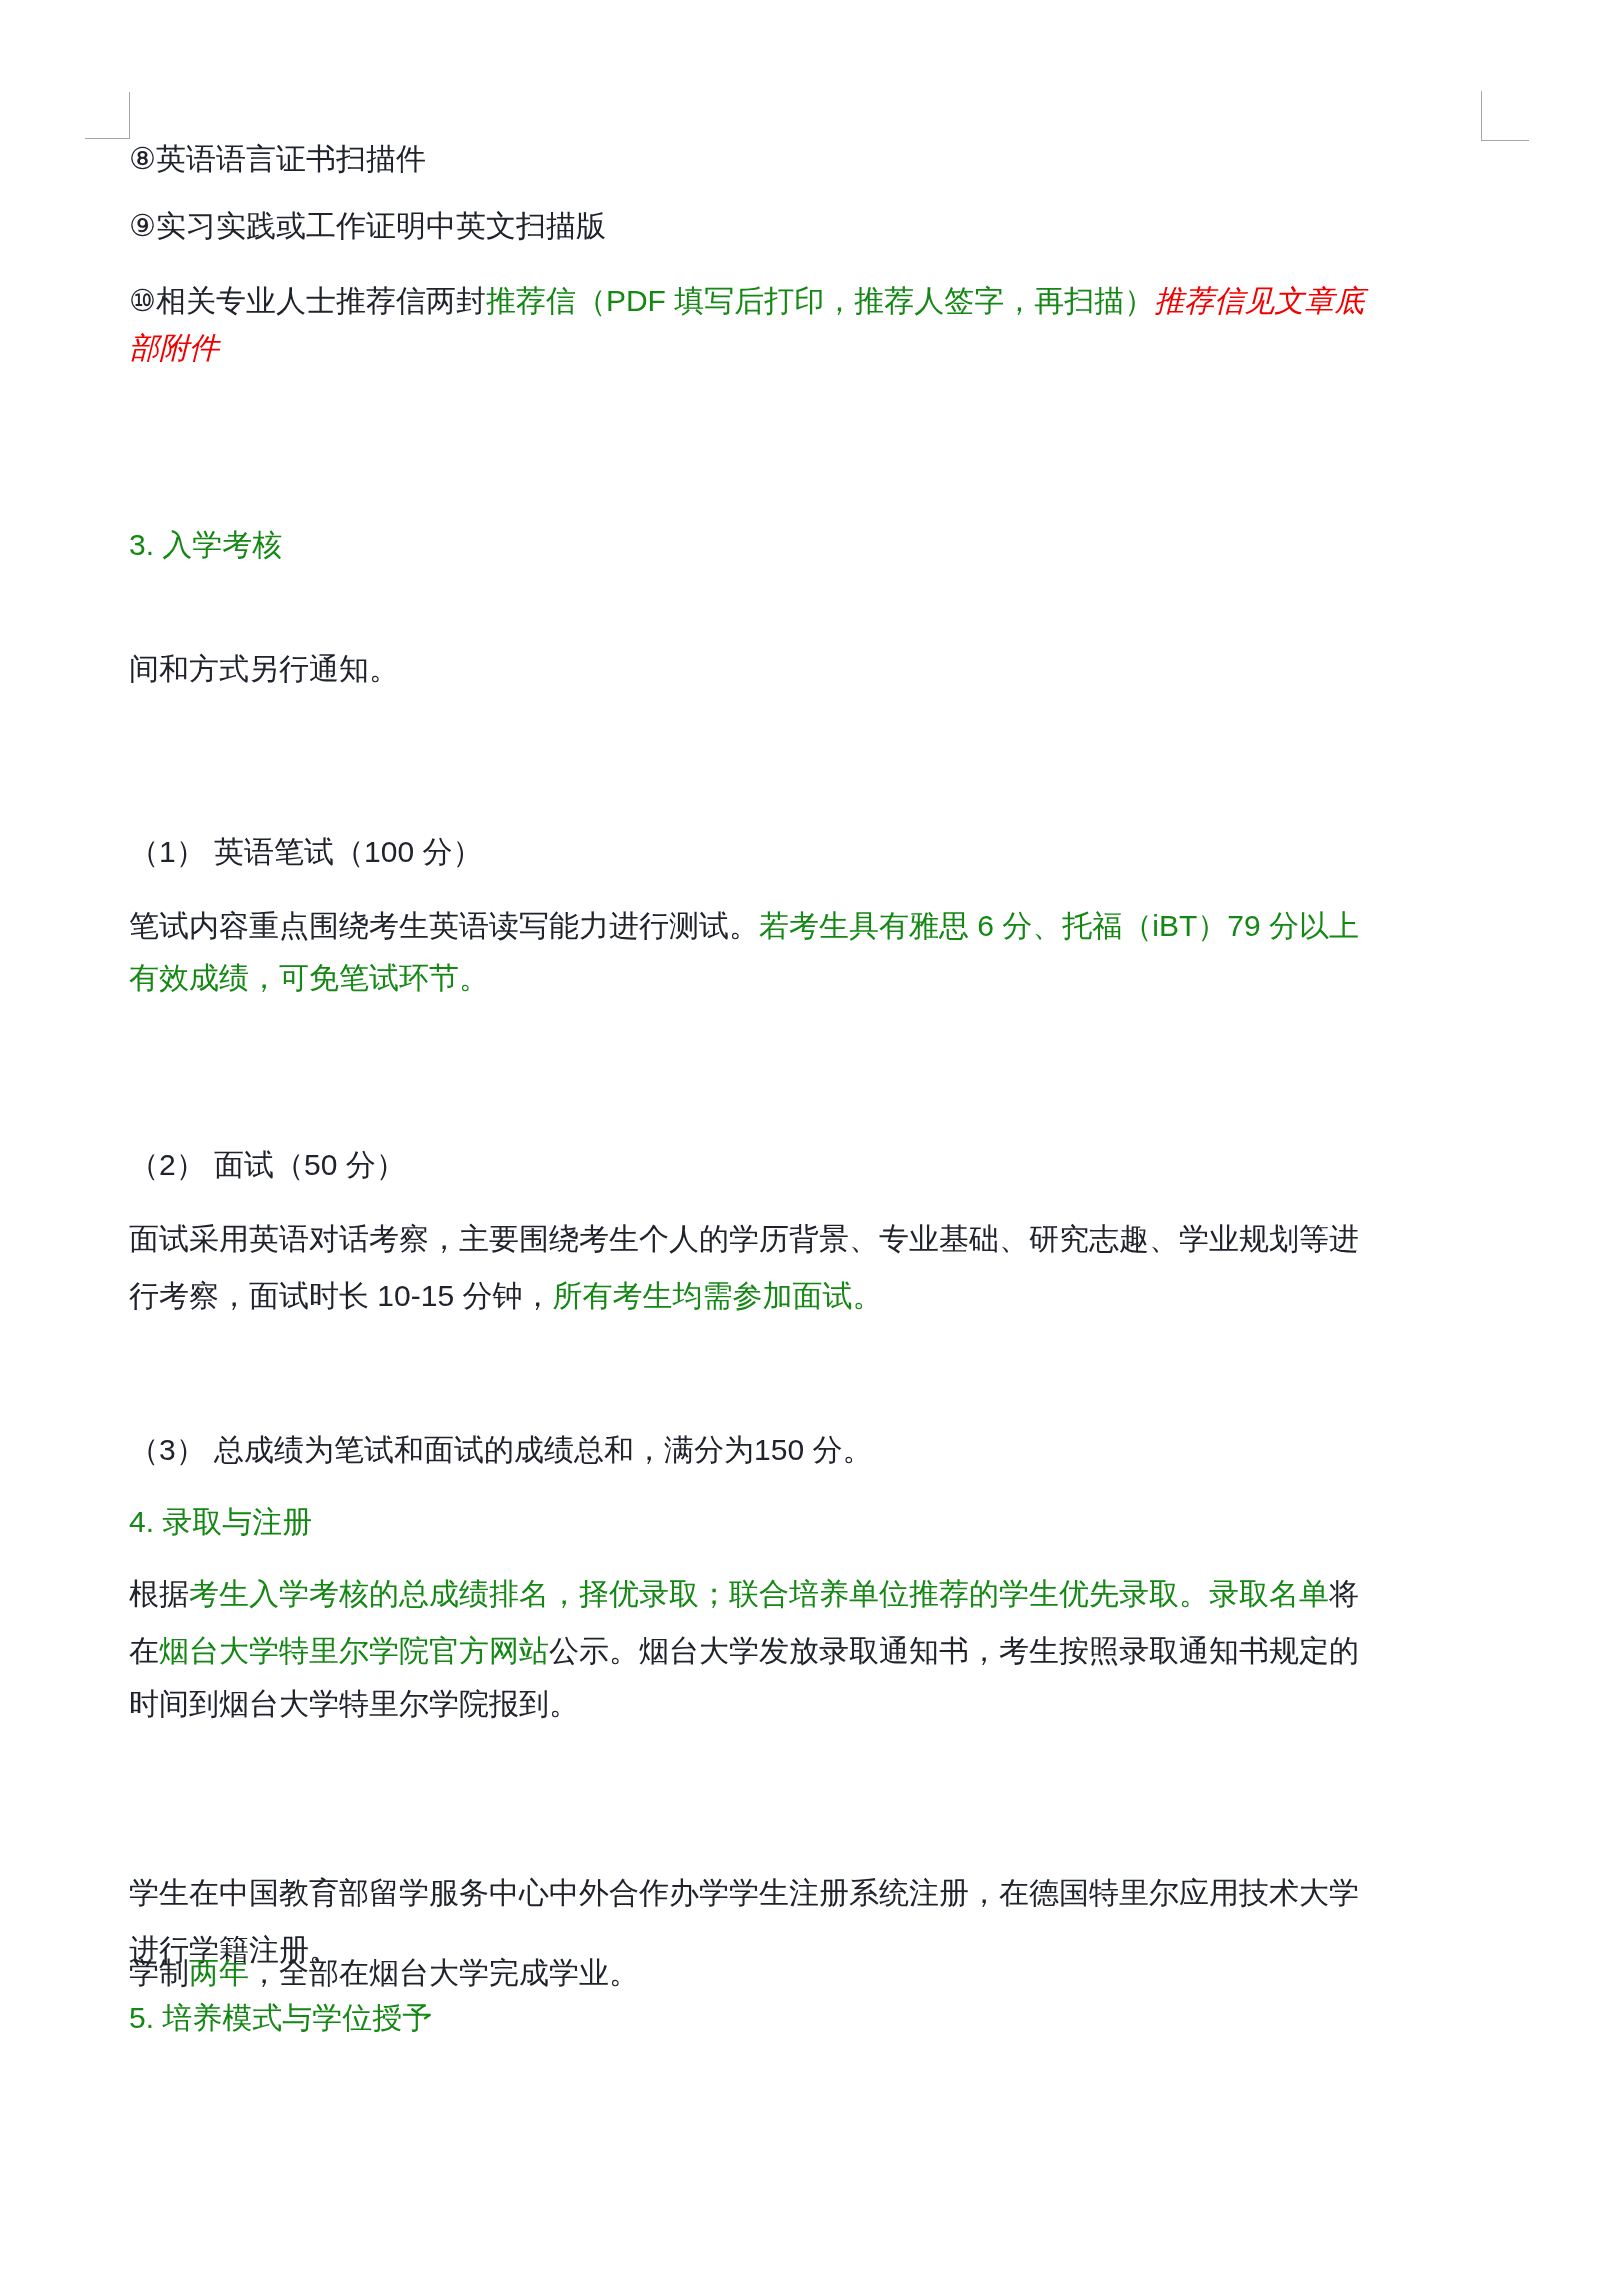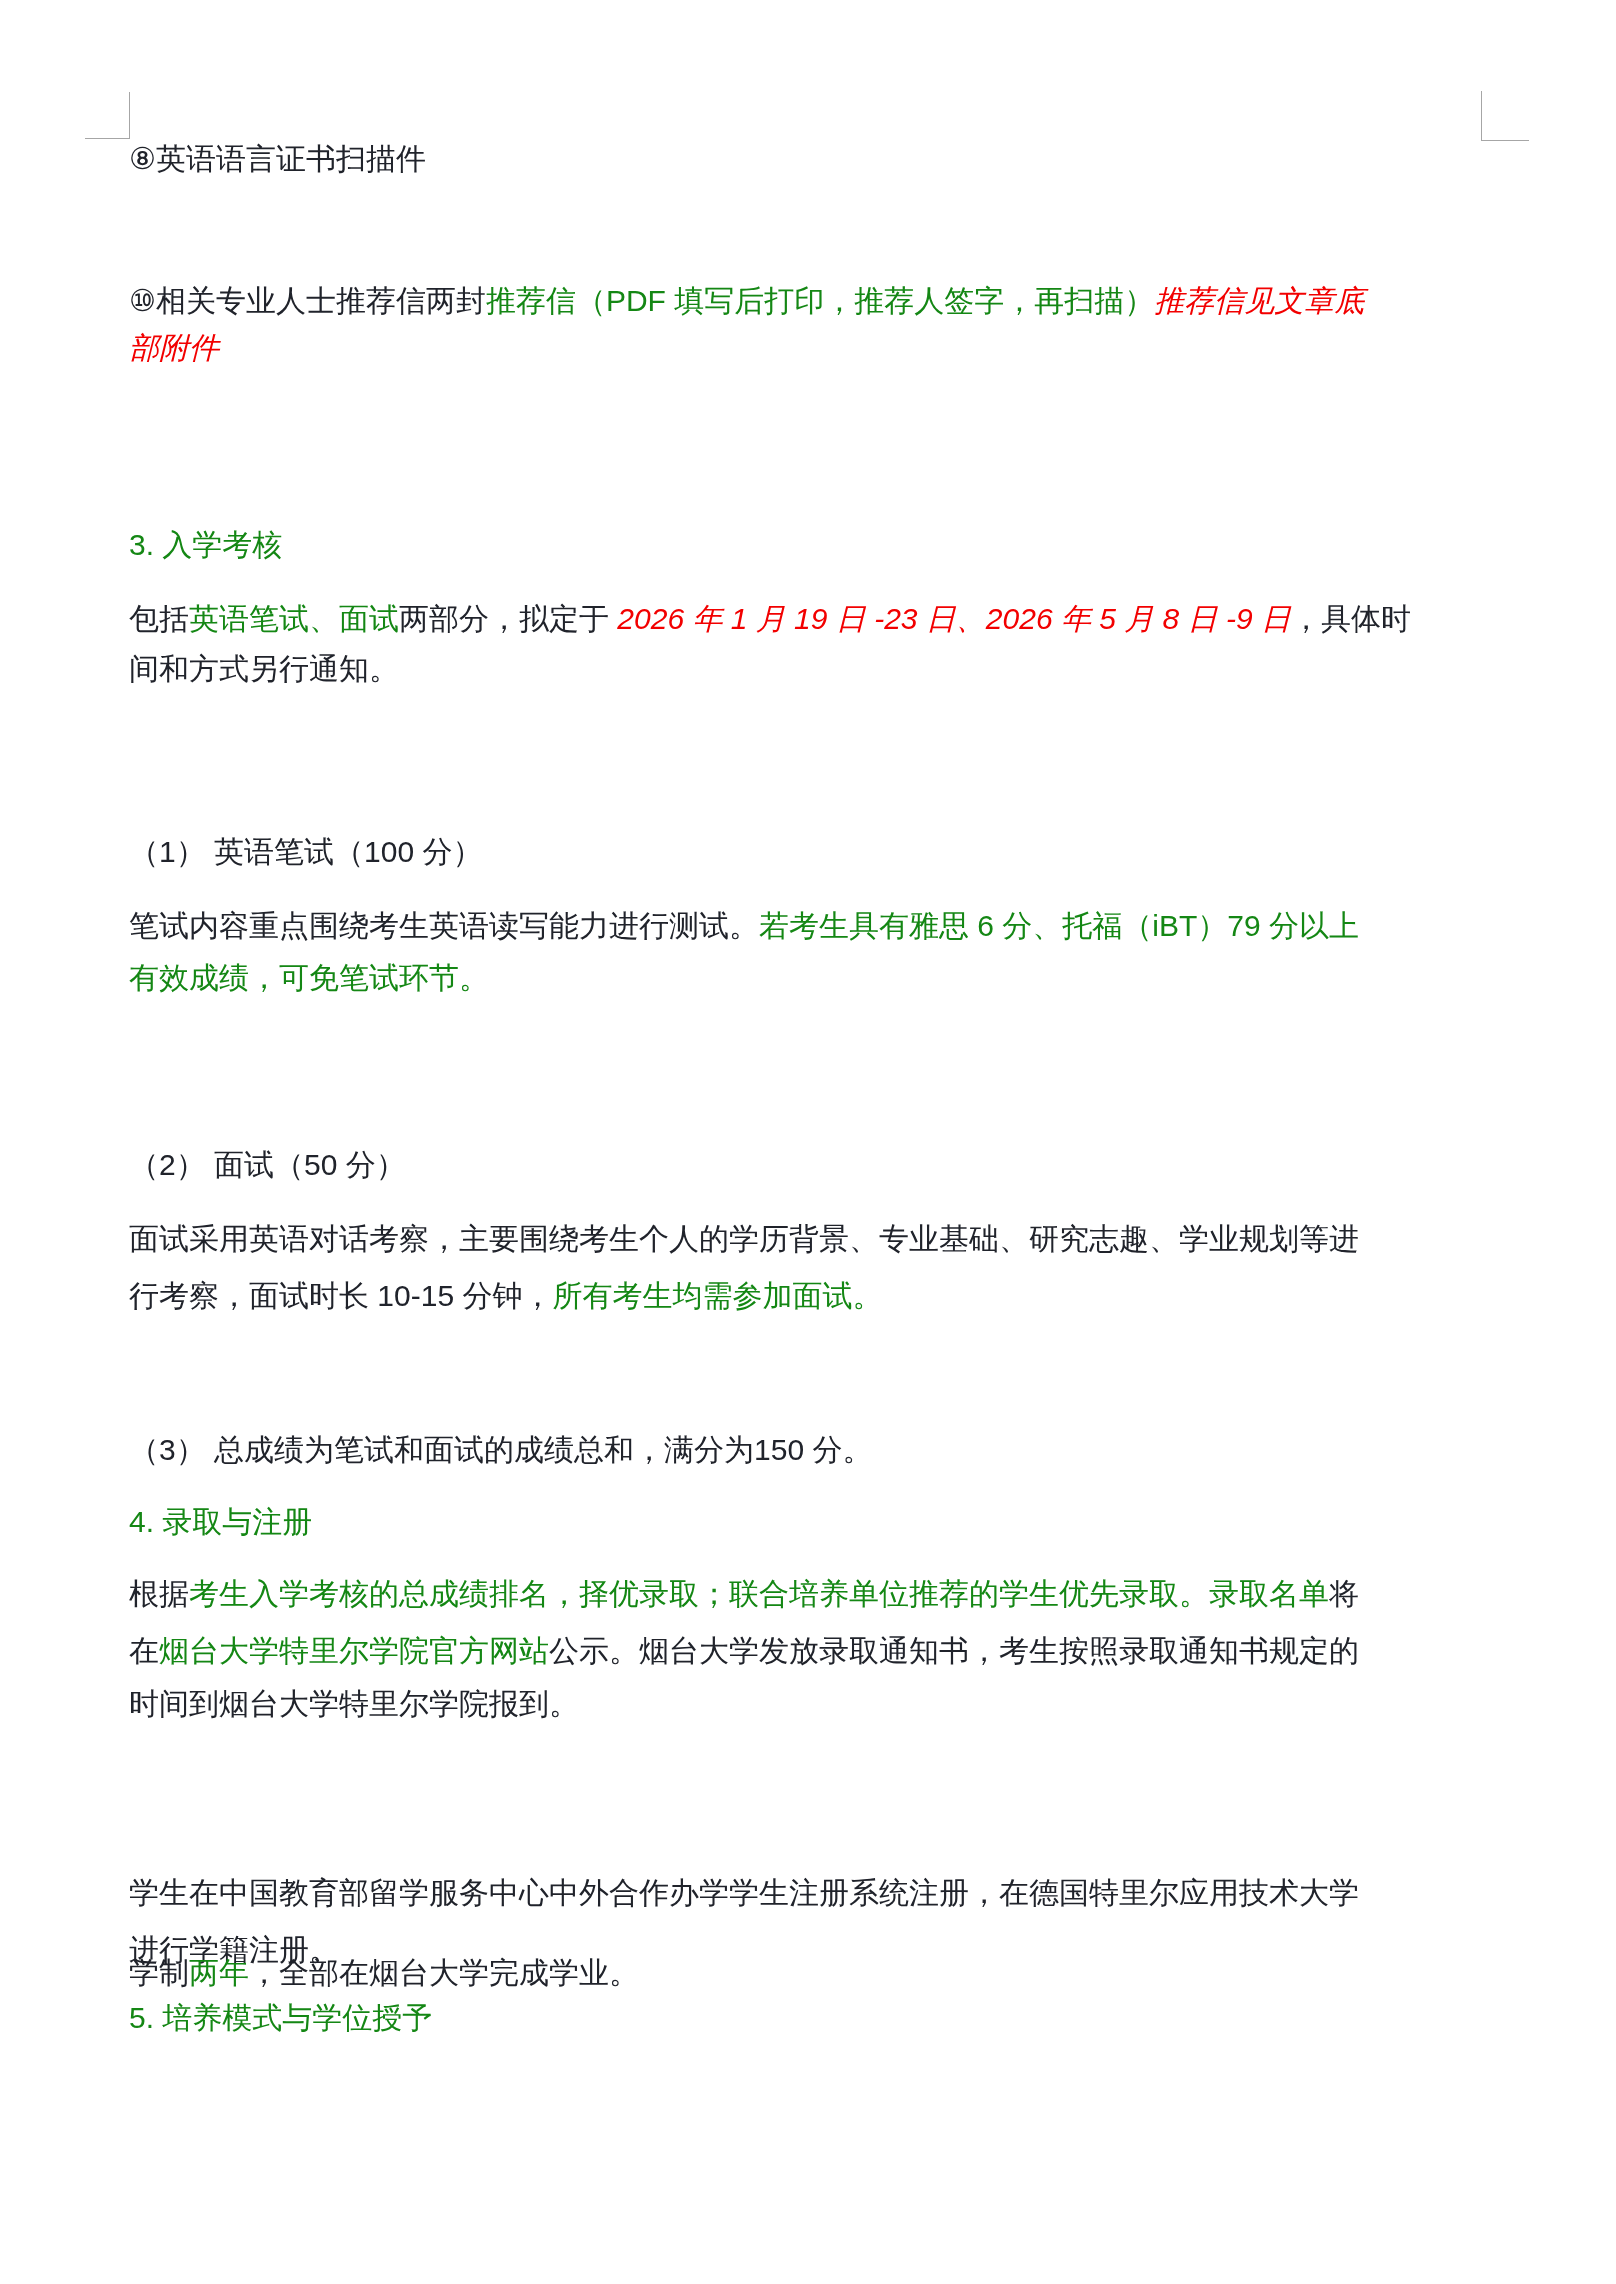--- a/index.html
+++ b/index.html
@@ -51,28 +51,28 @@
 </head>
 <body>
 
 <div id="page">
 
   <div id="crop-left" class="crop-mark"></div>
   <div id="crop-right" class="crop-mark"></div>
 
   <div class="line" style="top:140px"><span class="seg-black">⑧英语语言证书扫描件</span></div>
 
+  <div class="line" style="top:207px"><span class="seg-black">⑨实习实践或工作证明中英文扫描版</span></div>
 
   <div class="line" style="top:282px"><span class="seg-black">⑩相关专业人士推荐信两封</span><span class="seg-green">推荐信（PDF 填写后打印，推荐人签字，再扫描）</span><span class="seg-red">推荐信见文章底</span></div>
 
   <div class="line" style="top:329px"><span class="seg-red">部附件</span></div>
 
   <div class="line" style="top:526px"><span class="seg-green">3. 入学考核</span></div>
 
-  <div class="line" style="top:600px"><span class="seg-black">包括</span><span class="seg-green">英语笔试、面试</span><span class="seg-black">两部分，拟定于 </span><span class="seg-red">2026 年 1 月 19 日 -23 日、2026 年 5 月 8 日 -9 日</span><span class="seg-black">，具体时</span></div>
 
   <div class="line" style="top:650px"><span class="seg-black">间和方式另行通知。</span></div>
 
   <div class="line" style="top:833px"><span class="seg-black">（1） 英语笔试（100 分）</span></div>
 
   <div class="line" style="top:907px"><span class="seg-black">笔试内容重点围绕考生英语读写能力进行测试。</span><span class="seg-green">若考生具有雅思 6 分、托福（iBT）79 分以上</span></div>
 
   <div class="line" style="top:959px"><span class="seg-green">有效成绩，可免笔试环节。</span></div>
 
   <div class="line" style="top:1146px"><span class="seg-black">（2） 面试（50 分）</span></div>

